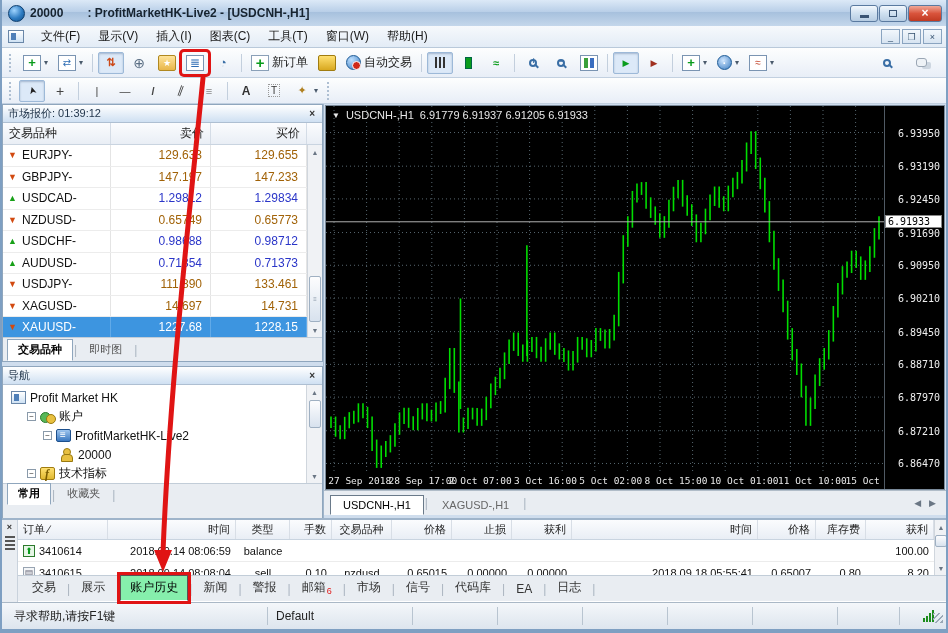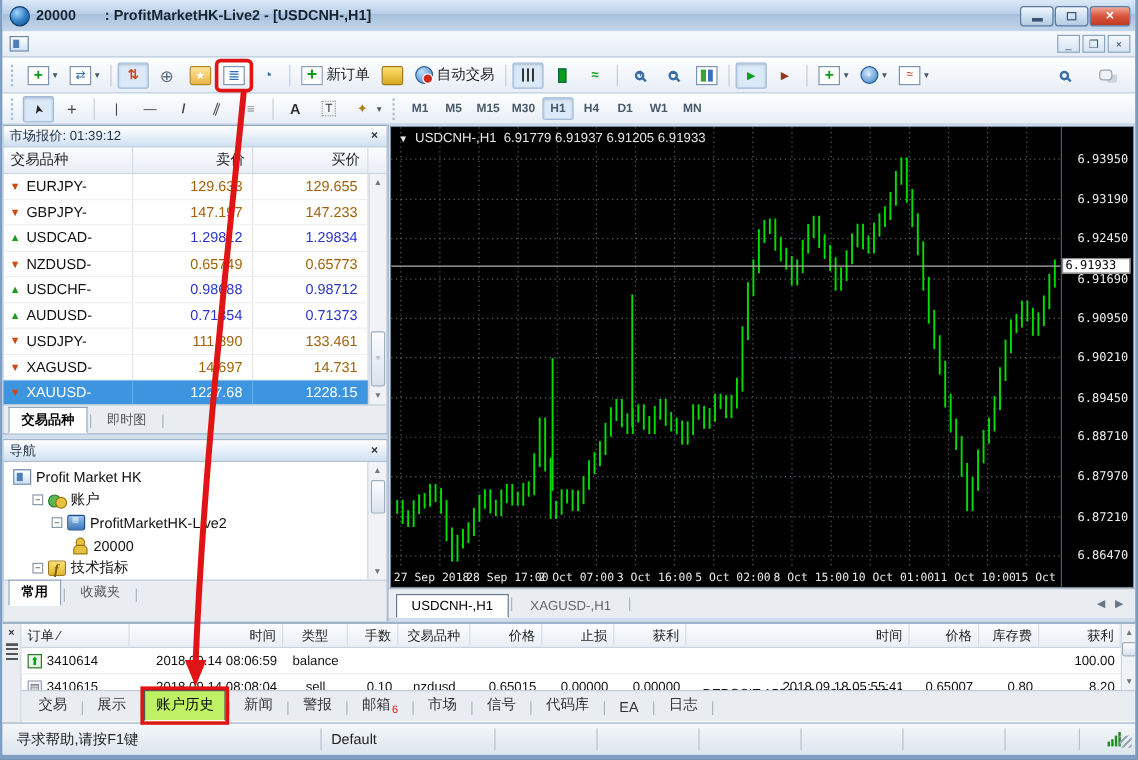--- a/index.html
+++ b/index.html
@@ -165,21 +165,21 @@
   .t-head{height:20px;display:flex;background:linear-gradient(#fbfcfe,#e9eef5);border-bottom:1px solid #c9d4e0;}
   .th{display:flex;align-items:center;padding:0 5px;font-size:11px;color:#222;border-right:1px solid #d8dee6;height:100%;}
   .t-row{height:22px;display:flex;border-bottom:1px solid #ececec;background:#fff;}
   .td{display:flex;align-items:center;padding:0 5px;font-size:11px;color:#111;height:100%;white-space:nowrap;overflow:hidden;}
   .row-clip{height:13px;overflow:hidden;}
   .oicon{width:12px;height:12px;margin-right:4px;flex:none;display:inline-flex;align-items:center;justify-content:center;font-size:9px;}
   .oicon.deposit-up{border:1px solid #2c7a2c;background:#e6f6e6;color:#0a9c1c;}
   .oicon.doc{border:1px solid #98a4b2;background:#f4f6f8;color:#667;}
   .term-tabs{height:26px;}
   .term-tab{padding:3px 9px 4px;font-size:12px;color:#333;}
-  .term-tab.active{background:#bef264;border:1px solid #555;border-bottom-color:#fff;font-weight:normal;}
+  .term-tab.active{background:#86efac;border:1px solid #555;border-bottom-color:#fff;font-weight:normal;}
   .badge{color:#e01818;font-size:9px;vertical-align:sub;margin-left:1px;}
   
   .statusbar{height:27px;background:linear-gradient(#f4f7fa,#dde5ee);border-top:1px solid #aab8c6;display:flex;align-items:center;padding:0 4px;font-size:12px;color:#222;}
   .st-cell{height:18px;display:flex;align-items:center;padding:0 8px;border-right:1px solid #b8c4d0;}
   .conn{margin-left:auto;display:flex;align-items:flex-end;gap:1px;height:12px;padding-right:8px;}
   .conn i{width:2px;background:#1c8c1c;display:block;}
   .grip{position:absolute;right:3px;bottom:6px;width:10px;height:10px;
     background:repeating-linear-gradient(135deg,#9aa8b6 0 1.5px,transparent 1.5px 4px);}
   
   #annot{position:absolute;inset:0;pointer-events:none;z-index:40;}
@@ -202,20 +202,29 @@
         </span>
       <span class="wbtn">
           <span class="rst"></span>
         </span>
       <span class="wbtn close">×</span>
     </span>
   </div>
 
   <div class="menubar">
     <span class="menu-doc-icon"></span>
+    <span id="menu-items" style="display:flex;">
+        <span class="menu-item">文件(F)</span>
+        <span class="menu-item">显示(V)</span>
+        <span class="menu-item">插入(I)</span>
+        <span class="menu-item">图表(C)</span>
+        <span class="menu-item">工具(T)</span>
+        <span class="menu-item">窗口(W)</span>
+        <span class="menu-item">帮助(H)</span>
+      </span>
     <span class="mdibtns">
       <span class="mdib">_</span>
       <span class="mdib">❐</span>
       <span class="mdib">×</span>
     </span>
   </div>
 
   <div class="tbar tb1">
     <span class="tgrip"></span>
     <span id="tb-main" style="display:flex;align-items:center;">
@@ -342,31 +351,20 @@
         </span>
         <span class="titem">
           <span class="ico i-text-label"></span>
         </span>
         <span class="titem">
           <span class="ico i-arrows"></span>
           <span class="darrow">▾</span>
         </span>
       </span>
     <span class="tgrip"></span>
-    <span id="tb-tf" style="display:flex;align-items:center;">
-        <span class="tfbtn">M1</span>
-        <span class="tfbtn">M5</span>
-        <span class="tfbtn">M15</span>
-        <span class="tfbtn">M30</span>
-        <span class="tfbtn active">H1</span>
-        <span class="tfbtn">H4</span>
-        <span class="tfbtn">D1</span>
-        <span class="tfbtn">W1</span>
-        <span class="tfbtn">MN</span>
-      </span>
   </div>
 
   <div class="main">
     <div class="left-col">
 
       <div class="panel mw-panel">
         <div class="panel-header">
           <span>市场报价: 01:39:12</span>
           <span class="panel-close">×</span>
         </div>

